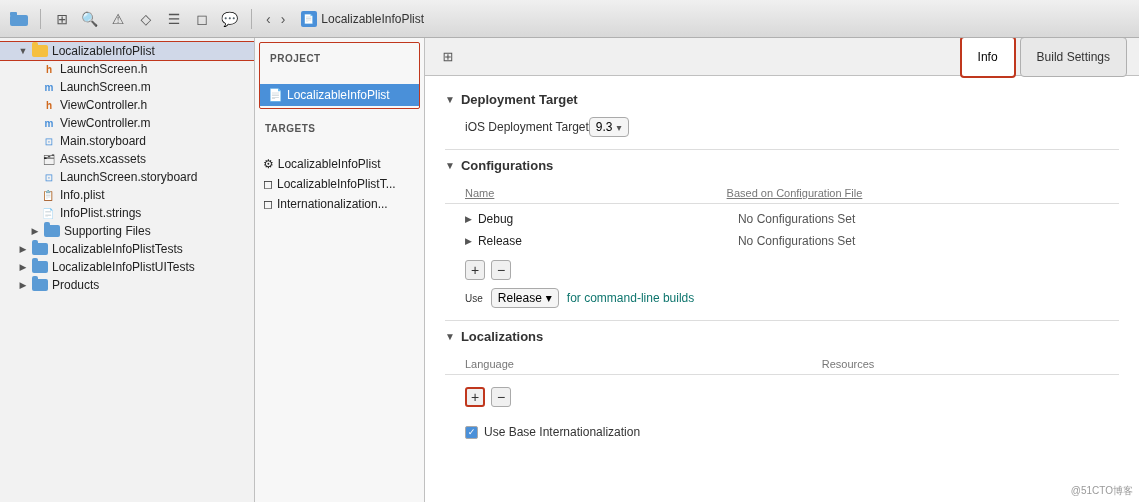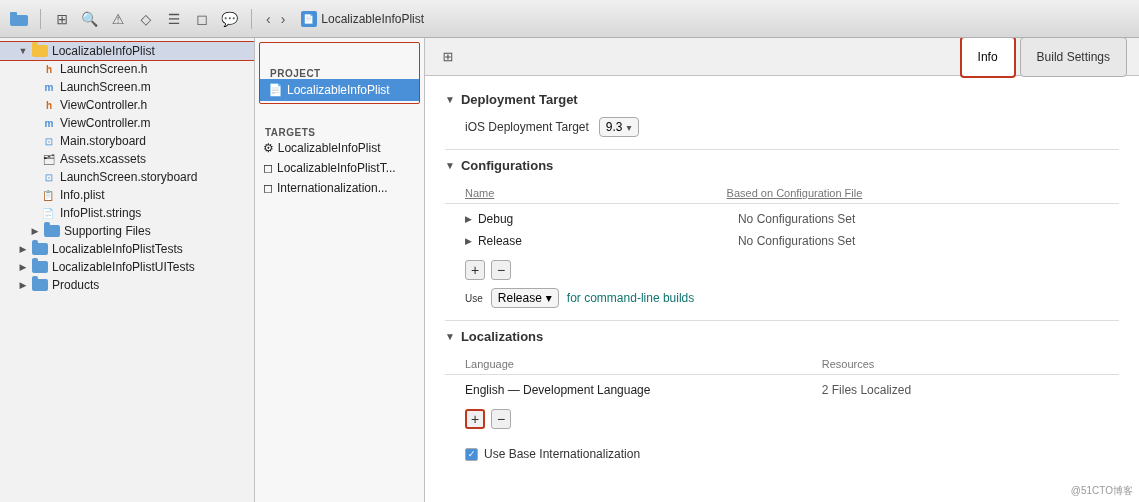--- a/index.html
+++ b/index.html
@@ -129,24 +129,23 @@
       width: 170px;
       background: #f7f7f7;
       border-right: 1px solid #c0c0c0;
       flex-shrink: 0;
       overflow-y: auto;
     }
     .section-header {
       font-size: 10px;
       font-weight: bold;
       color: #555;
-      padding: 8px 10px 0 10px;
+      padding: 8px 10px 20px 10px;
       text-transform: uppercase;
       letter-spacing: 0.5px;
-      margin-top: 15px;
     }
     .project-item {
       display: flex;
       align-items: center;
       padding: 4px 8px;
       cursor: pointer;
       font-size: 12px;
       color: #222;
       gap: 4px;
     }
@@ -229,21 +228,20 @@
       margin-bottom: 10px;
     }
     .section-title .arrow {
       font-size: 10px;
       color: #555;
     }
 
     .field-row {
       display: flex;
       align-items: center;
-      gap: 10px;
       margin-bottom: 12px;
       padding-left: 20px;
     }
     .field-label {
       font-size: 12px;
       color: #333;
     }
     .field-select {
       display: flex;
       align-items: center;
@@ -568,24 +566,20 @@
       <hr class="divider">
 
       <div class="section-title">
         <span class="arrow">▼</span>
         <span>Localizations</span>
       </div>
       <div class="localizations-table-header">
         <span class="loc-header-cell lang-col">Language</span>
         <span class="loc-header-cell res-col">Resources</span>
       </div>
-      <div class="loc-row">
-        <span class="loc-lang">English — Development Language</span>
-        <span class="loc-res">2 Files Localized</span>
-      </div>
 
       <div class="action-row">
         <div class="plus-btn outlined">+</div>
         <div class="minus-btn">−</div>
       </div>
 
       <div class="base-int-row">
         <div class="checkbox">✓</div>
         <span style="font-size:12px;color:#333;">Use Base Internationalization</span>
       </div>

